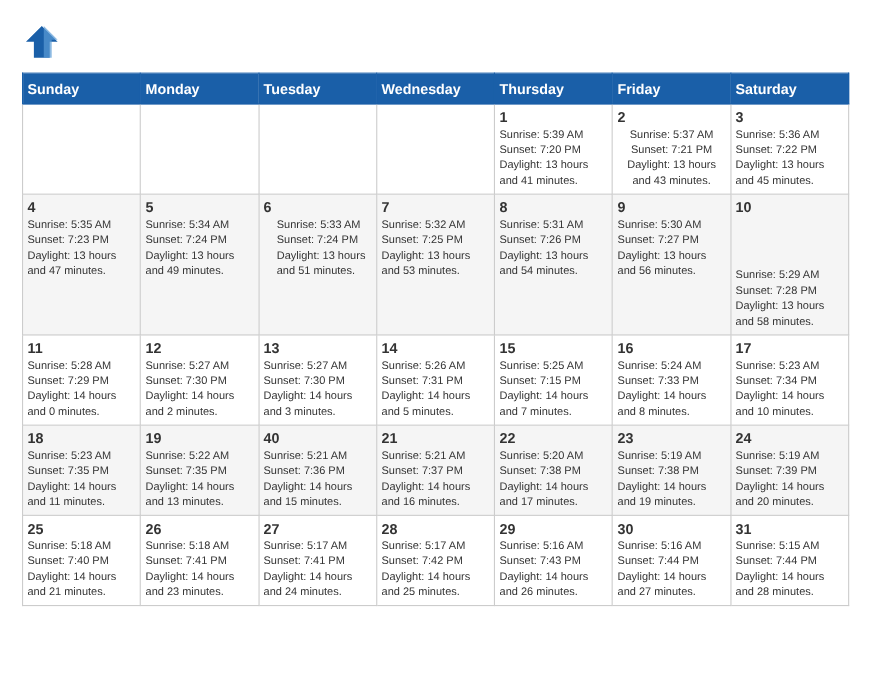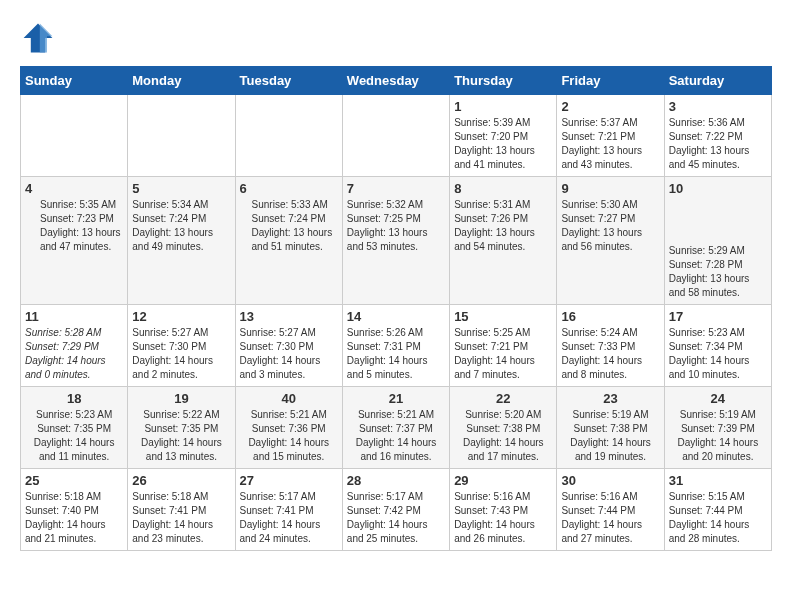--- a/index.html
+++ b/index.html
@@ -93,21 +93,21 @@
       color: #333;
       line-height: 1.4;
     }
     .empty-cell {
       background: #fff !important;
     }
     
     .row-1 td { background-color: #fff; }
     .row-2 td { background-color: #efefef; }
     .row-3 td { background-color: #fff; margin-left: 24px; }
-    .row-4 td { background-color: #efefef; text-align: center; }
+    .row-4 td { background-color: #efefef; }
     .row-5 td { background-color: #fff; }
     .row-1 td.empty-cell,
     .row-2 td.empty-cell,
     .row-3 td.empty-cell,
     .row-4 td.empty-cell,
     .row-5 td.empty-cell {
       background: #fff;
     }
   </style>
 </head>
@@ -150,37 +150,37 @@
         <td class="empty-cell"></td>
         <td>
           <span class="day-num">1</span>
           <div class="day-info" style="white-space: pre-line;">Sunrise: 5:39 AM
 Sunset: 7:20 PM
 Daylight: 13 hours
 and 41 minutes.</div>
         </td>
         <td>
           <span class="day-num">2</span>
-          <div class="day-info" style="white-space: pre-line;">Sunrise: 5:37 AM
+          <div class="day-info" style="white-space: pre-line; text-align: center;">Sunrise: 5:37 AM
 Sunset: 7:21 PM
 Daylight: 13 hours
 and 43 minutes.</div>
         </td>
         <td>
           <span class="day-num">3</span>
           <div class="day-info" style="white-space: pre-line;">Sunrise: 5:36 AM
 Sunset: 7:22 PM
 Daylight: 13 hours
 and 45 minutes.</div>
         </td>
       </tr>
       <tr class="row-2">
         <td>
           <span class="day-num">4</span>
-          <div class="day-info" style="white-space: pre-line; margin-left: 15px;">Sunrise: 5:35 AM
+          <div class="day-info" style="white-space: pre-line;">Sunrise: 5:35 AM
 Sunset: 7:23 PM
 Daylight: 13 hours
 and 47 minutes.</div>
         </td>
         <td>
           <span class="day-num">5</span>
           <div class="day-info" style="white-space: pre-line;">Sunrise: 5:34 AM
 Sunset: 7:24 PM
 Daylight: 13 hours
 and 49 minutes.</div>
@@ -217,21 +217,21 @@
           <span class="day-num">10</span>
           <div class="day-info" style="white-space: pre-line; margin-top: 48px;">Sunrise: 5:29 AM
 Sunset: 7:28 PM
 Daylight: 13 hours
 and 58 minutes.</div>
         </td>
       </tr>
       <tr class="row-3">
         <td>
           <span class="day-num">11</span>
-          <div class="day-info" style="white-space: pre-line; font-style: italic;">Sunrise: 5:28 AM
+          <div class="day-info" style="white-space: pre-line;">Sunrise: 5:28 AM
 Sunset: 7:29 PM
 Daylight: 14 hours
 and 0 minutes.</div>
         </td>
         <td>
           <span class="day-num">12</span>
           <div class="day-info" style="white-space: pre-line;">Sunrise: 5:27 AM
 Sunset: 7:30 PM
 Daylight: 14 hours
 and 2 minutes.</div>
@@ -246,21 +246,21 @@
         <td>
           <span class="day-num">14</span>
           <div class="day-info" style="white-space: pre-line;">Sunrise: 5:26 AM
 Sunset: 7:31 PM
 Daylight: 14 hours
 and 5 minutes.</div>
         </td>
         <td>
           <span class="day-num">15</span>
           <div class="day-info" style="white-space: pre-line;">Sunrise: 5:25 AM
-Sunset: 7:21 PM
+Sunset: 7:15 PM
 Daylight: 14 hours
 and 7 minutes.</div>
         </td>
         <td>
           <span class="day-num">16</span>
           <div class="day-info" style="white-space: pre-line;">Sunrise: 5:24 AM
 Sunset: 7:33 PM
 Daylight: 14 hours
 and 8 minutes.</div>
         </td>

